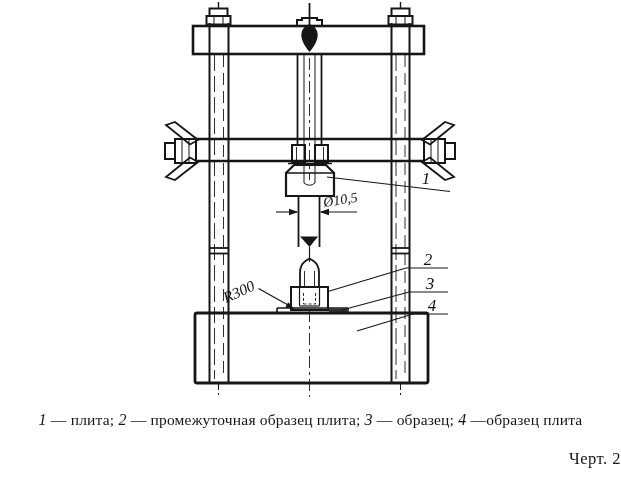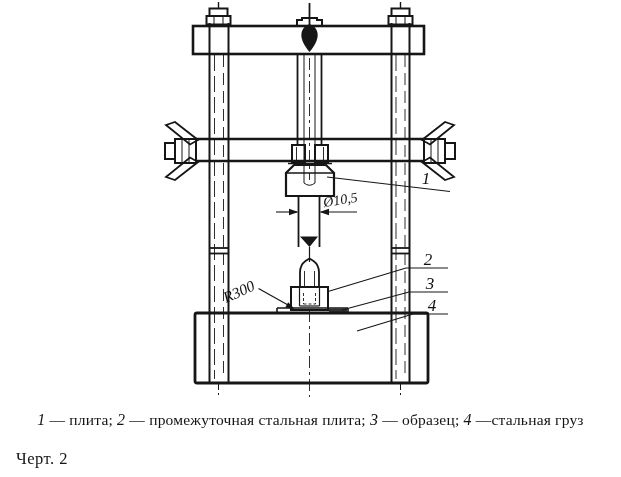--- a/index.html
+++ b/index.html
@@ -6,21 +6,21 @@
   #page{position:relative;width:621px;height:477px;background:#ffffff;overflow:hidden;
         font-family:"Liberation Serif","DejaVu Serif",serif;color:#141414;}
   #fig{position:absolute;left:0;top:0;}
   .ln{stroke:#161616;fill:none;}
   .fillb{fill:#161616;stroke:none;}
   text{fill:#111;font-family:"Liberation Serif","DejaVu Serif",serif;}
   .it{font-style:italic;}
   .caption{position:absolute;left:0;right:0;top:411px;text-align:center;
            font-size:15.5px;letter-spacing:.2px;white-space:nowrap;}
   .caption .num{font-style:italic;font-size:16px;}
-  .figlabel{position:absolute;left:16px;right:0;top:449px;text-align:left;
+  .figlabel{position:absolute;left:16px;right:0;top:449px;text-align:right;
             font-size:16.5px;letter-spacing:.5px;}
 </style>
 </head>
 <body>
 
 <div id="page">
 
   <svg id="fig" width="621" height="477" viewBox="0 0 621 477">
 
     <g>
@@ -169,18 +169,18 @@
     </g>
     <g font-size="17" text-anchor="middle">
       <text class="it" x="426" y="184">1</text>
       <text class="it" x="428" y="264.5">2</text>
       <text class="it" x="430" y="288.5">3</text>
       <text class="it" x="432" y="310.5">4</text>
     </g>
   </svg>
 
   <div class="caption">
-    <span class="num">1</span><span> — плита; </span><span class="num">2</span><span> — промежуточная стальная плита; </span><span class="num">3</span><span> — образец; </span><span class="num">4</span><span> —стальная груз</span>
+    <span class="num">1</span><span> — плита; </span><span class="num">2</span><span> — промежуточная образец плита; </span><span class="num">3</span><span> — образец; </span><span class="num">4</span><span> —образец плита</span>
   </div>
 
   <div class="figlabel">Черт. 2</div>
 
 </div>
 
 </body></html>

